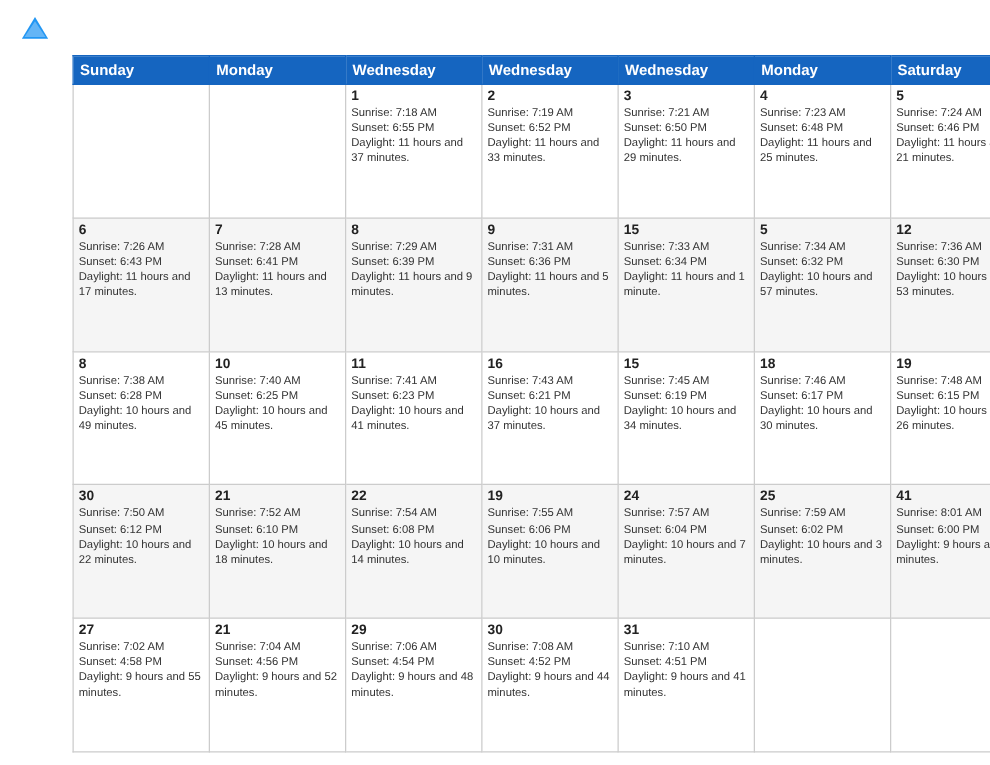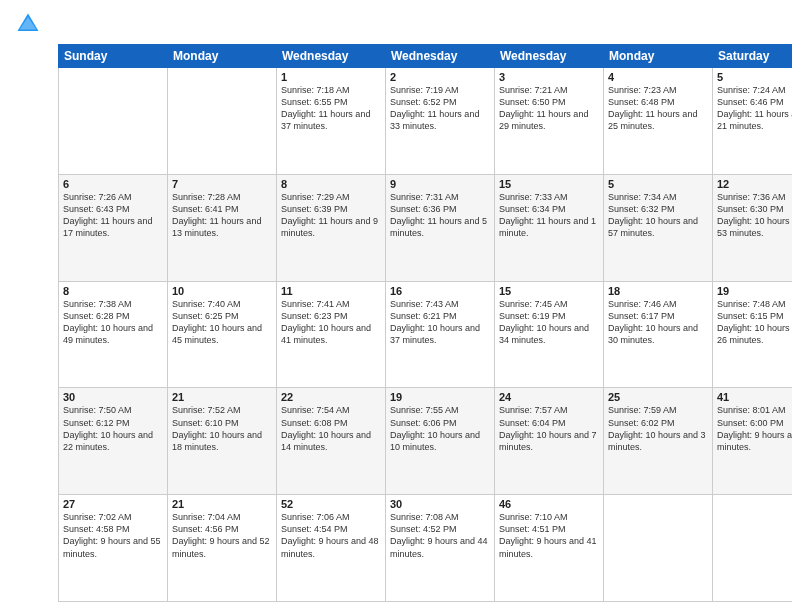--- a/index.html
+++ b/index.html
@@ -247,29 +247,29 @@
         <tr>
           <td>
             <span class="day-num">27</span>
             <div class="cell-text">Sunrise: 7:02 AM<br>Sunset: 4:58 PM<br>Daylight: 9 hours and 55 minutes.</div>
           </td>
           <td>
             <span class="day-num">21</span>
             <div class="cell-text">Sunrise: 7:04 AM<br>Sunset: 4:56 PM<br>Daylight: 9 hours and 52 minutes.</div>
           </td>
           <td>
-            <span class="day-num">52</span>
+            <span class="day-num">29</span>
             <div class="cell-text">Sunrise: 7:06 AM<br>Sunset: 4:54 PM<br>Daylight: 9 hours and 48 minutes.</div>
           </td>
           <td>
             <span class="day-num">30</span>
             <div class="cell-text">Sunrise: 7:08 AM<br>Sunset: 4:52 PM<br>Daylight: 9 hours and 44 minutes.</div>
           </td>
           <td>
-            <span class="day-num">46</span>
+            <span class="day-num">31</span>
             <div class="cell-text">Sunrise: 7:10 AM<br>Sunset: 4:51 PM<br>Daylight: 9 hours and 41 minutes.</div>
           </td>
           <td class="empty"></td>
           <td class="empty"></td>
         </tr>
       </tbody>
   </table>
 </div>
 
 </body></html>

